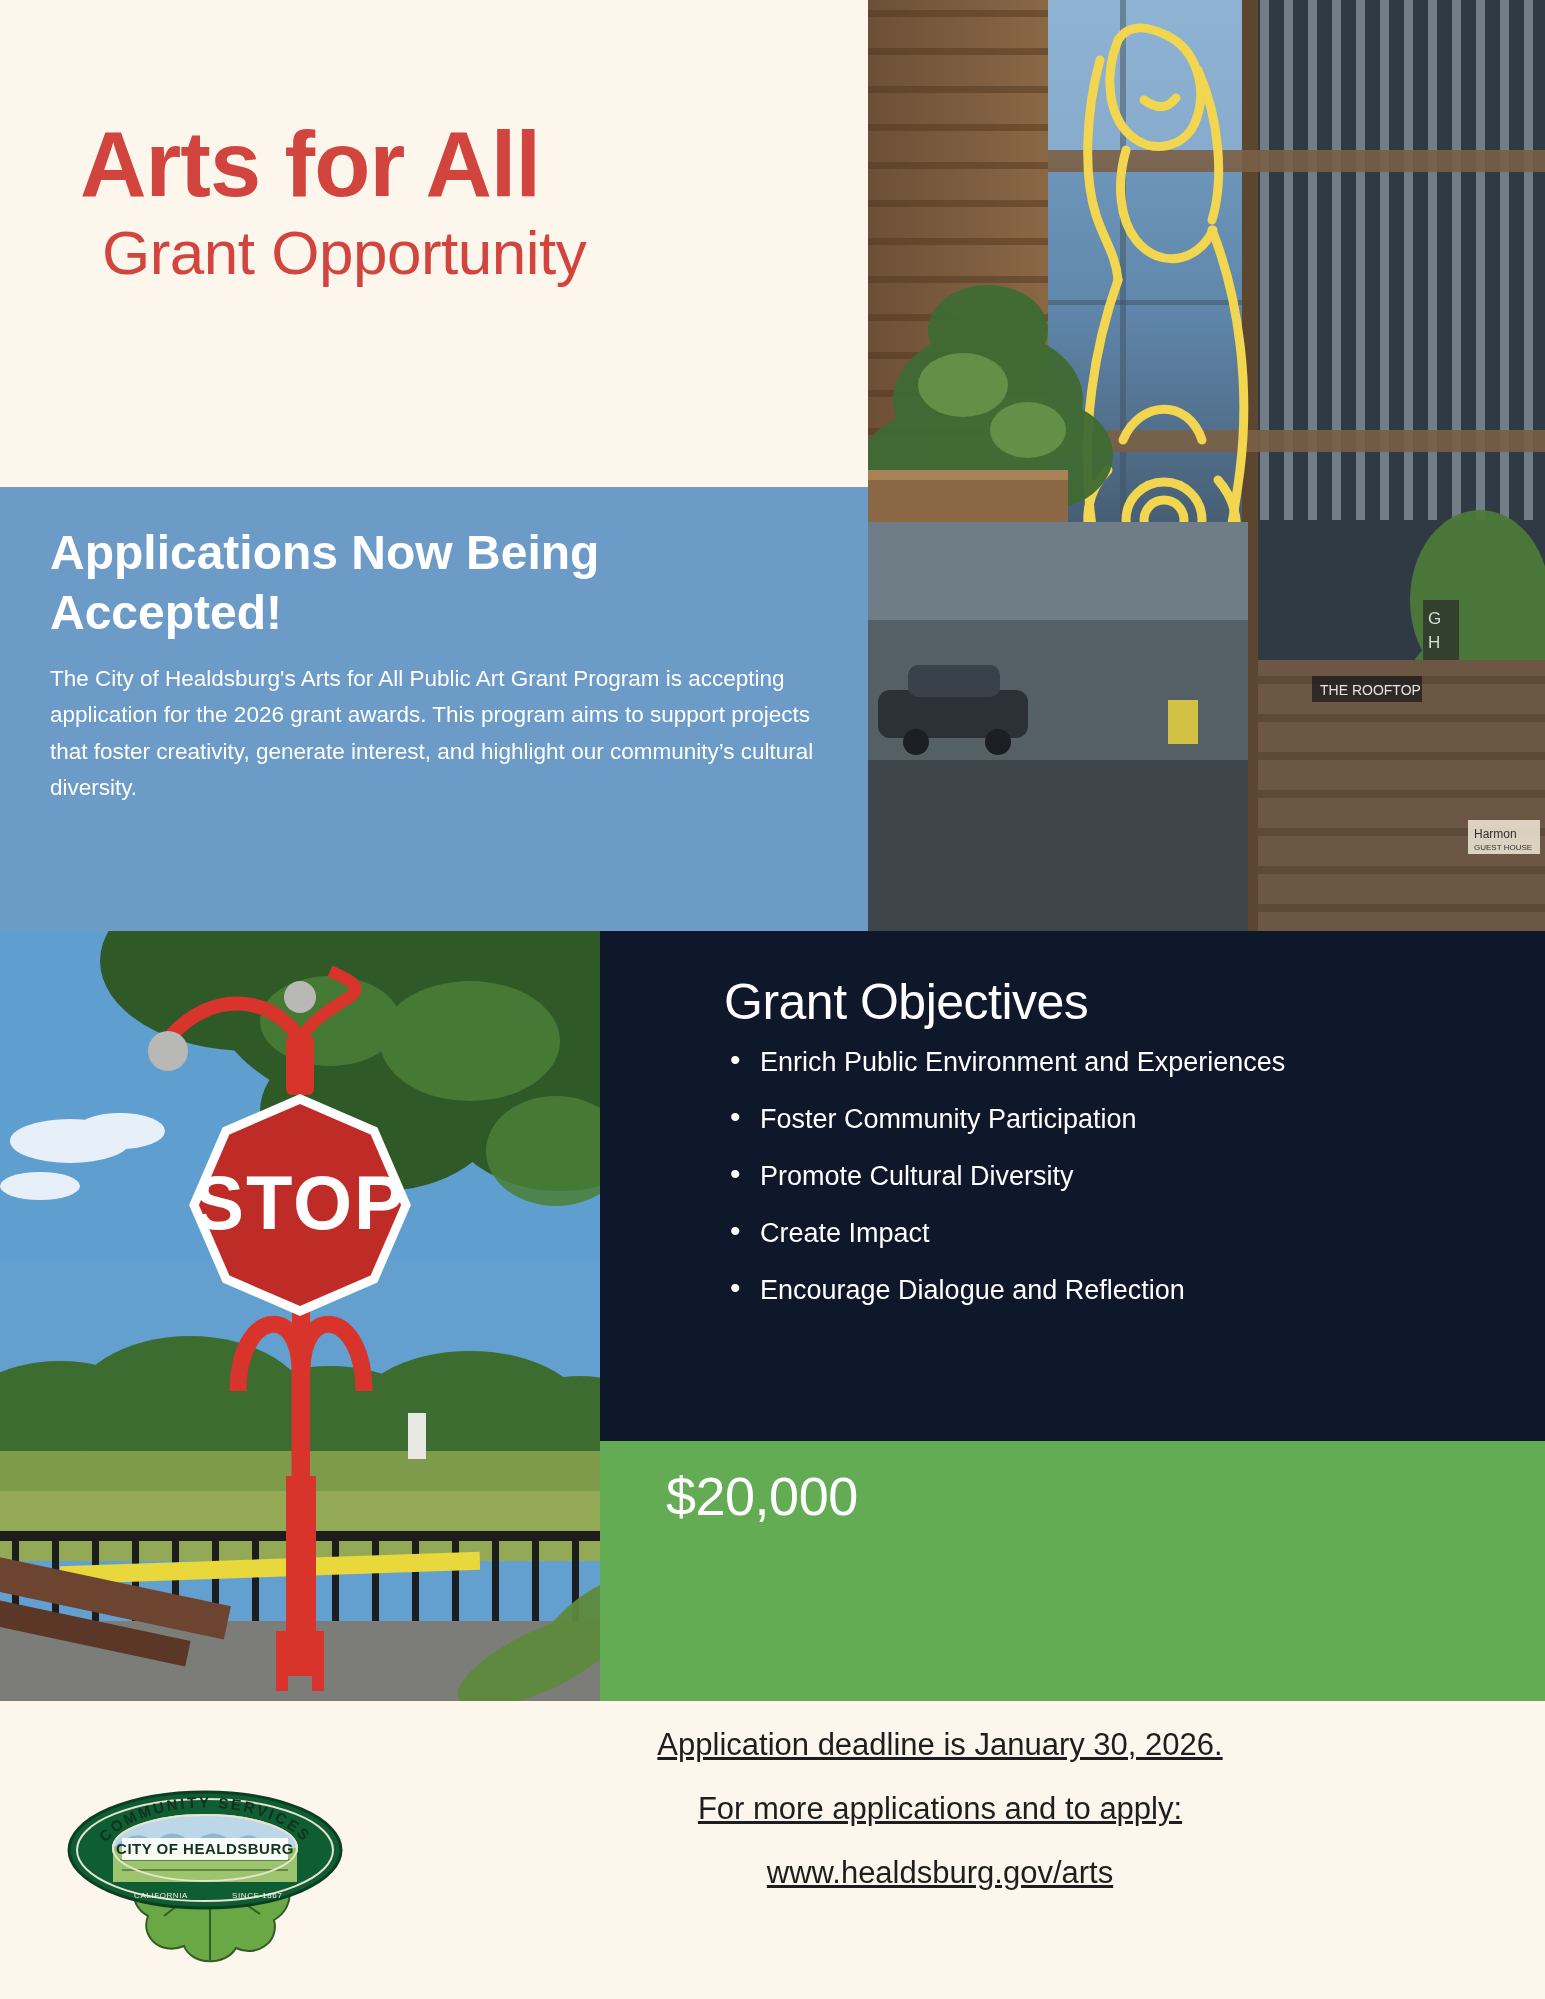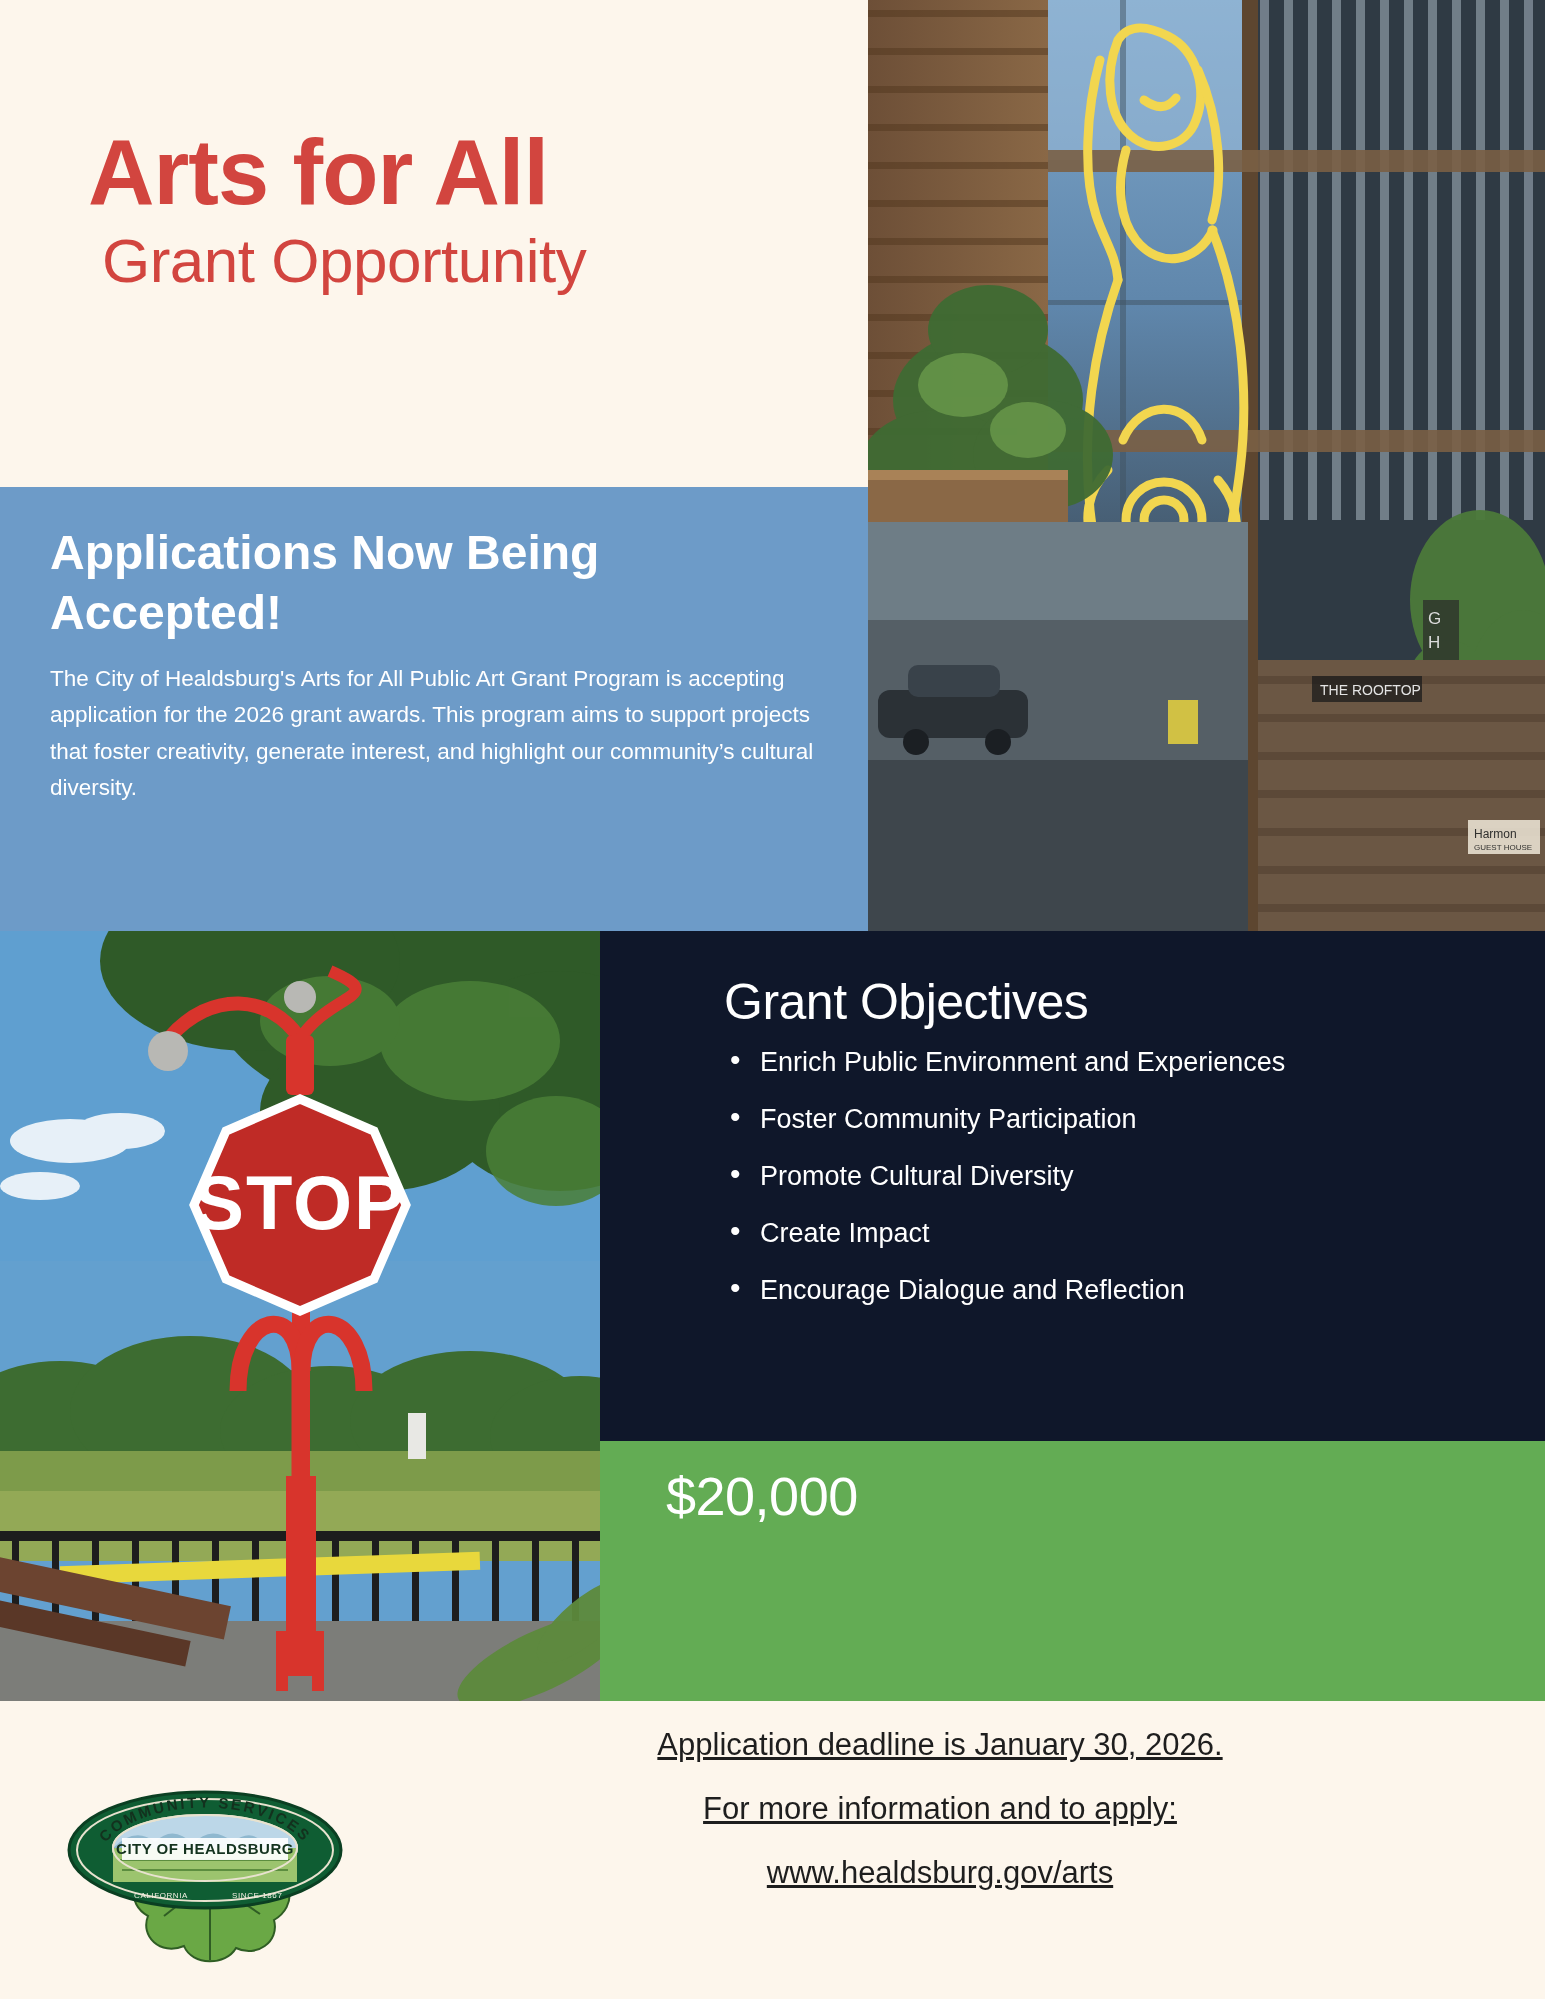--- a/index.html
+++ b/index.html
@@ -29,21 +29,21 @@
     background: #fdf6ec;
     box-sizing: border-box;
     padding: 118px 0 0 80px;
   }
   .title-main {
     font-size: 92px;
     line-height: 1.0;
     color: #d2453f;
     font-weight: 700;
     letter-spacing: -1px;
-    margin: 8px;
+    margin: 0;
   }
   .title-sub {
     font-size: 62px;
     line-height: 1.05;
     color: #d2453f;
     font-weight: 400;
     margin: 10px 0 0 22px;
     letter-spacing: -0.5px;
   }
 
@@ -483,18 +483,18 @@
         <text font-family="Liberation Sans, sans-serif" font-size="15" font-weight="700" fill="#13311e" letter-spacing="2.5">
           <textPath href="#arcTop" startOffset="50%" text-anchor="middle">COMMUNITY SERVICES</textPath>
         </text>
 
         <text x="74" y="178" font-family="Liberation Sans, sans-serif" font-size="8" fill="#f2efe2" letter-spacing="0.6">CALIFORNIA</text>
         <text x="172" y="178" font-family="Liberation Sans, sans-serif" font-size="8" fill="#f2efe2" letter-spacing="0.6">SINCE 1867</text>
       </svg>
     </div>
     <div class="footer-text">
       <p class="footer-line1">Application deadline is January 30, 2026.</p>
-      <p class="footer-line2">For more information and to apply:</p>
+      <p class="footer-line2">For more applications and to apply:</p>
       <p class="footer-line3">www.healdsburg.gov/arts</p>
     </div>
   </div>
 
 </div>
 
 </body></html>

